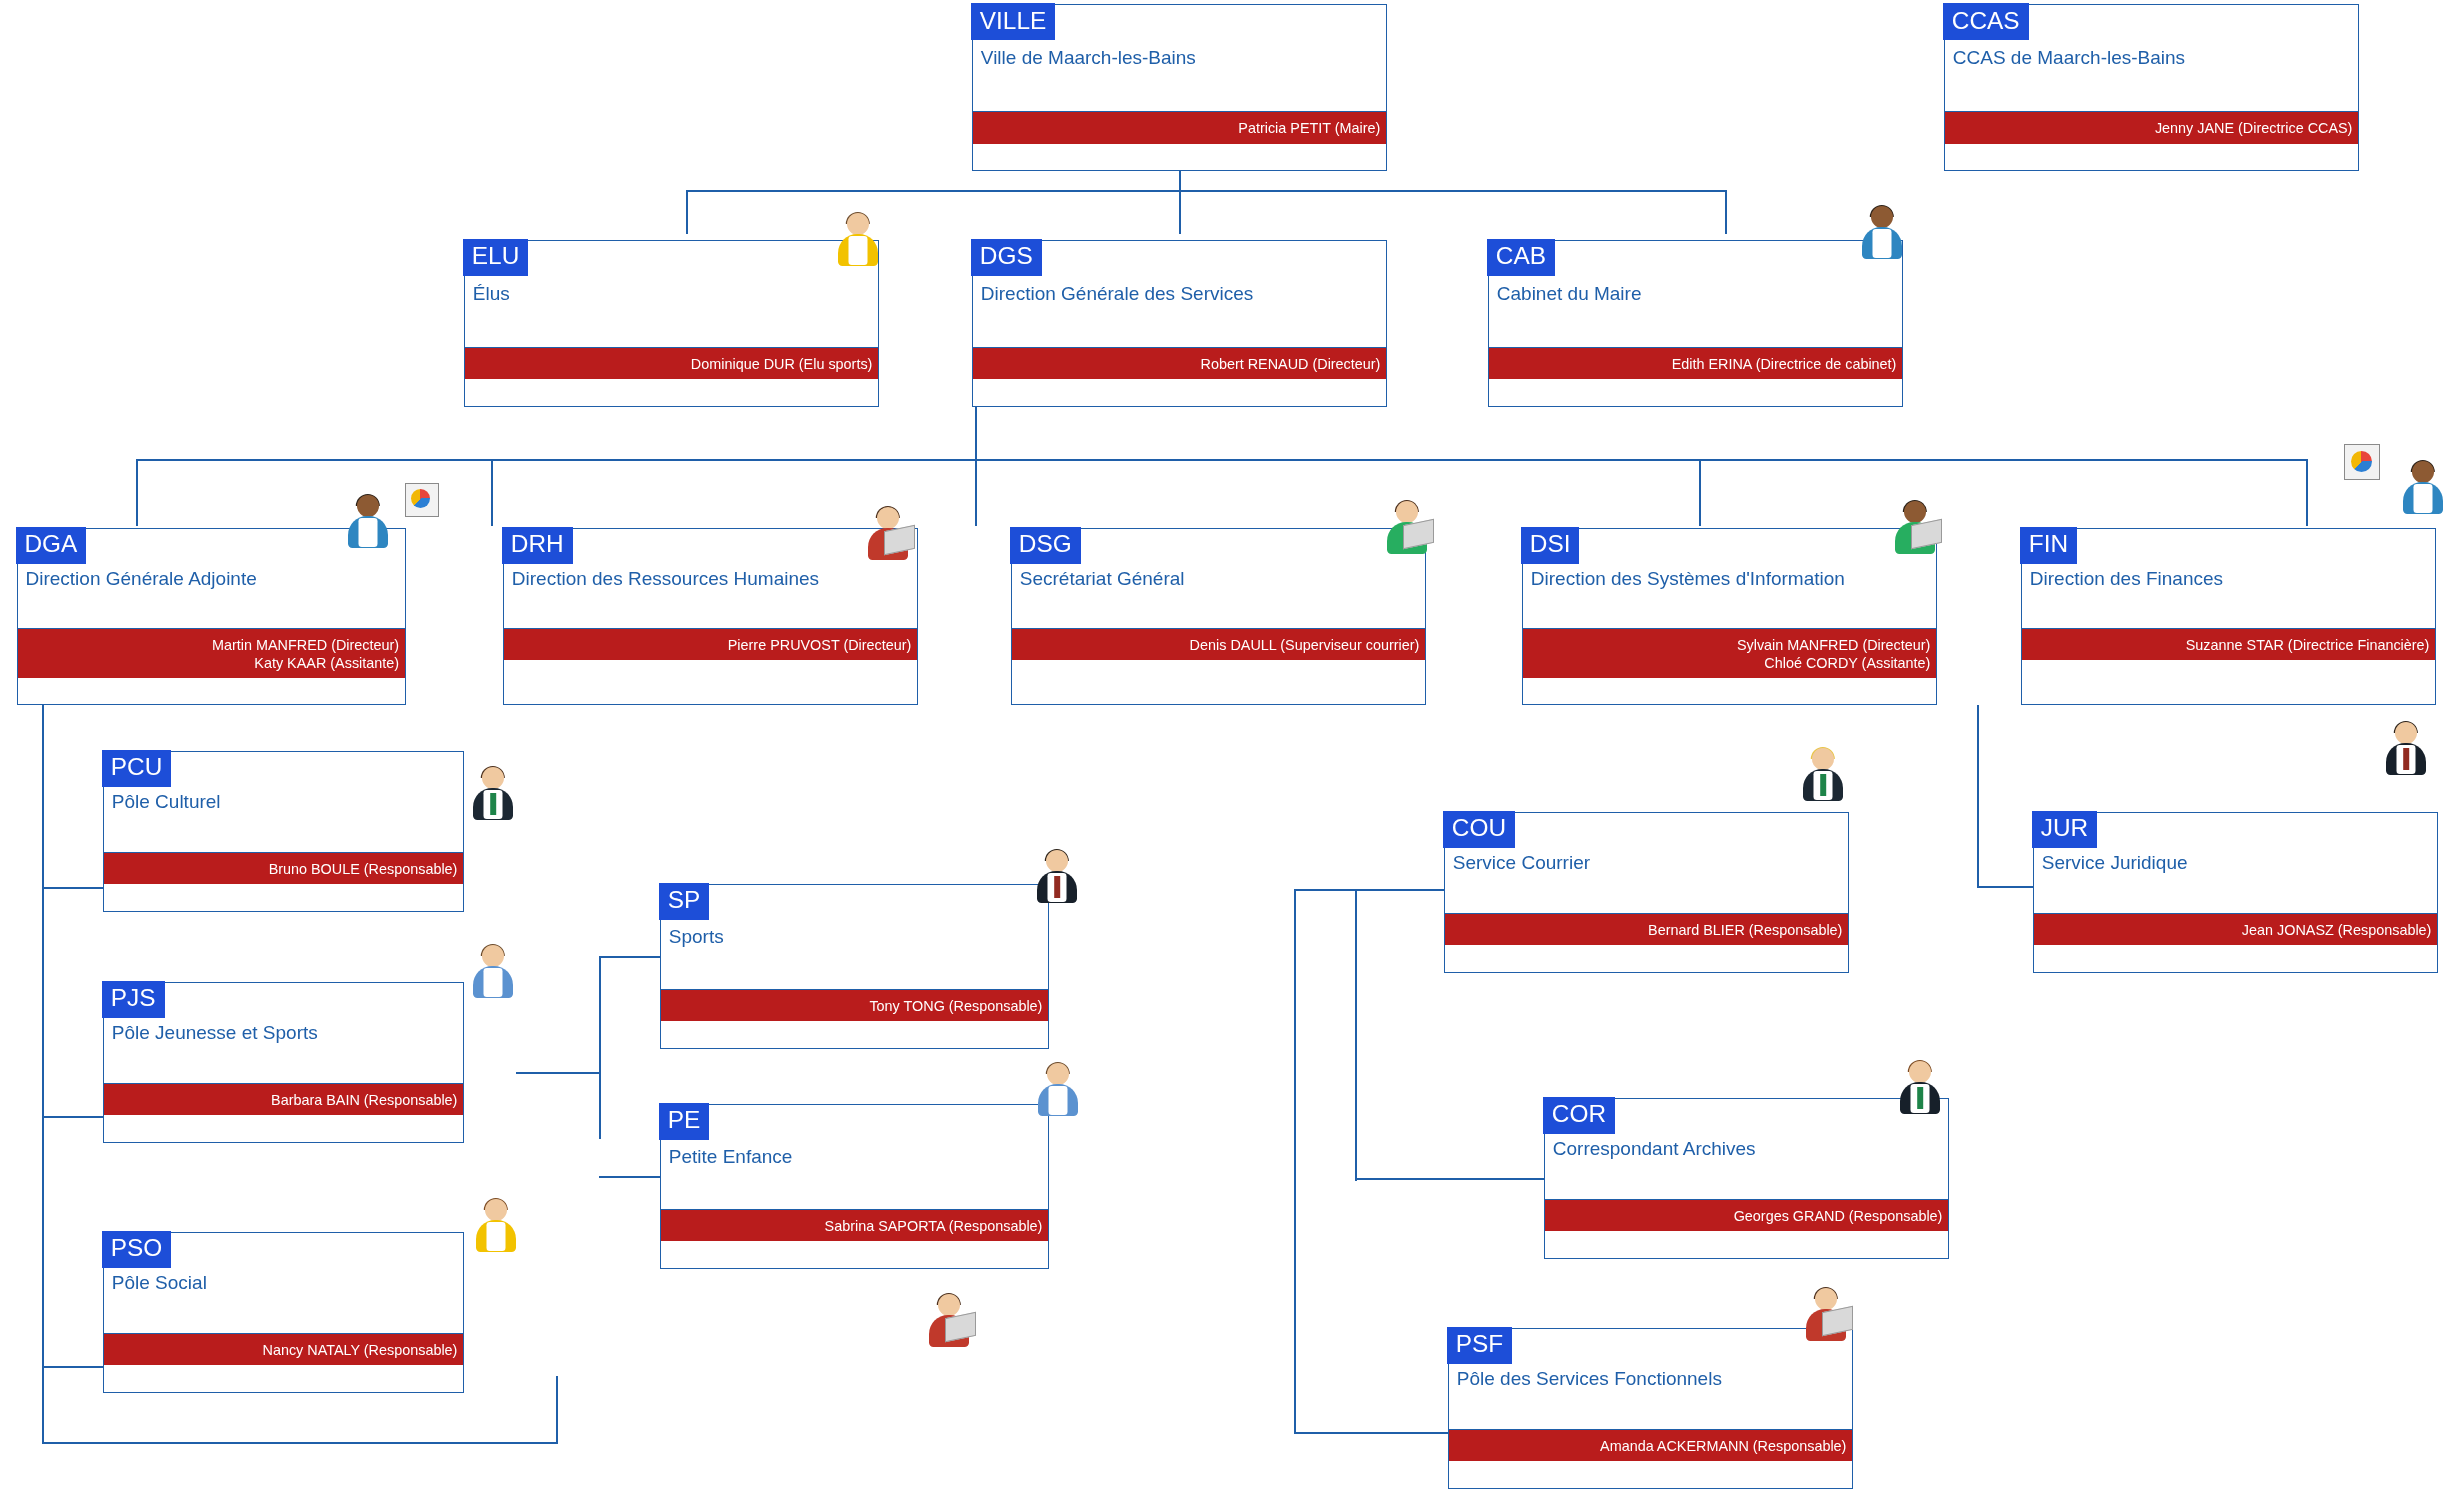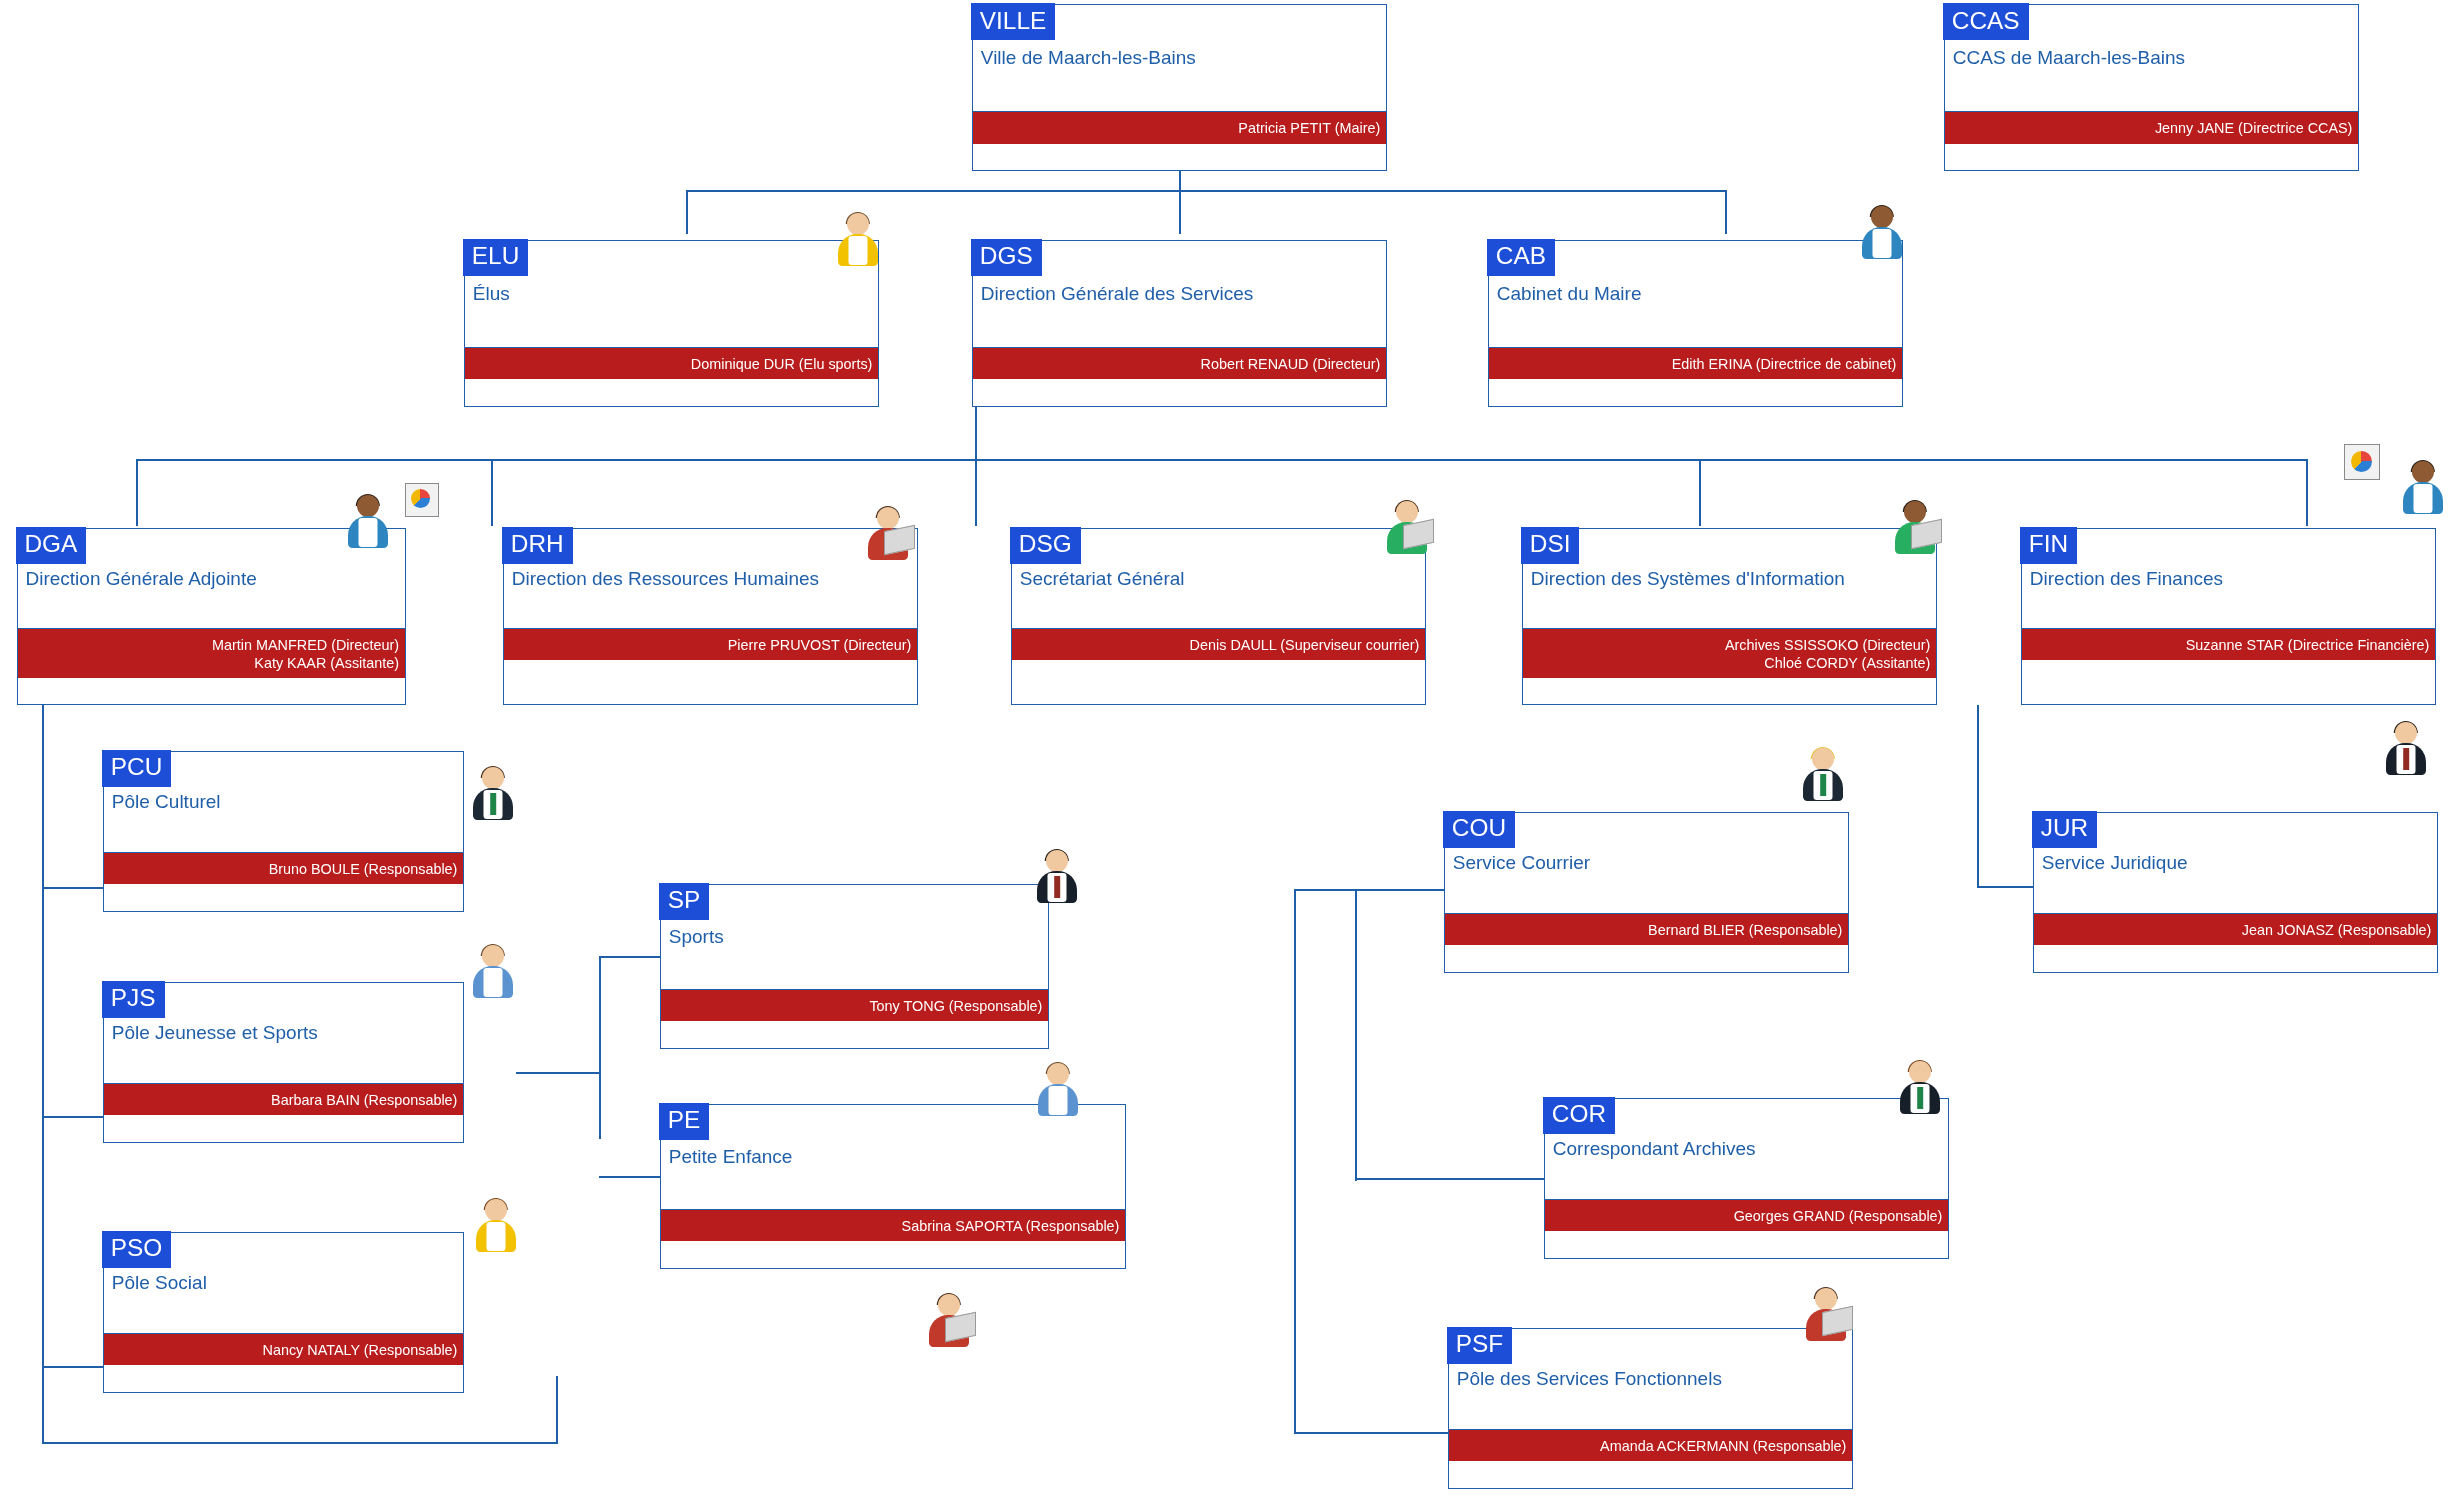--- a/index.html
+++ b/index.html
@@ -188,21 +188,21 @@
     <div class="body" style="background:#27ae60;"></div>
     <div class="doc"></div>
   </div>
 
   <div class="node" style="left:1522px;top:528px;width:415px;height:177px;">
     <div class="code">DSI</div>
     <div class="titlewrap" style="height:99px;">
       <div class="title">Direction des Systèmes d'Information</div>
     </div>
     <div class="person">
-      <span>Archives SSISSOKO (Directeur)</span>
+      <span>Sylvain MANFRED (Directeur)</span>
       <span>Chloé CORDY (Assitante)</span>
     </div>
   </div>
   <div class="avatar" style="left:1891px;top:500px;">
     <div class="hair" style="background:#2b2118;"></div>
     <div class="head" style="background:#8d5a33;"></div>
     <div class="body" style="background:#27ae60;"></div>
     <div class="doc"></div>
   </div>
 
@@ -282,21 +282,21 @@
     </div>
   </div>
   <div class="avatar" style="left:1033px;top:849px;">
     <div class="hair" style="background:#2b2118;"></div>
     <div class="head" style="background:#f0c9a0;"></div>
     <div class="body" style="background:#17202a;"></div>
     <div class="shirt"></div>
     <div class="tie" style="background:#922b21;"></div>
   </div>
 
-  <div class="node" style="left:660px;top:1104px;width:466px;height:165px;">
+  <div class="node" style="left:660px;top:1104px;width:389px;height:165px;">
     <div class="code">PE</div>
     <div class="titlewrap" style="height:104px;">
       <div class="title">Petite Enfance</div>
     </div>
     <div class="person">
       <span>Sabrina SAPORTA (Responsable)</span>
     </div>
   </div>
   <div class="avatar" style="left:1034px;top:1062px;">
     <div class="hair" style="background:#6b4a2b;"></div>

